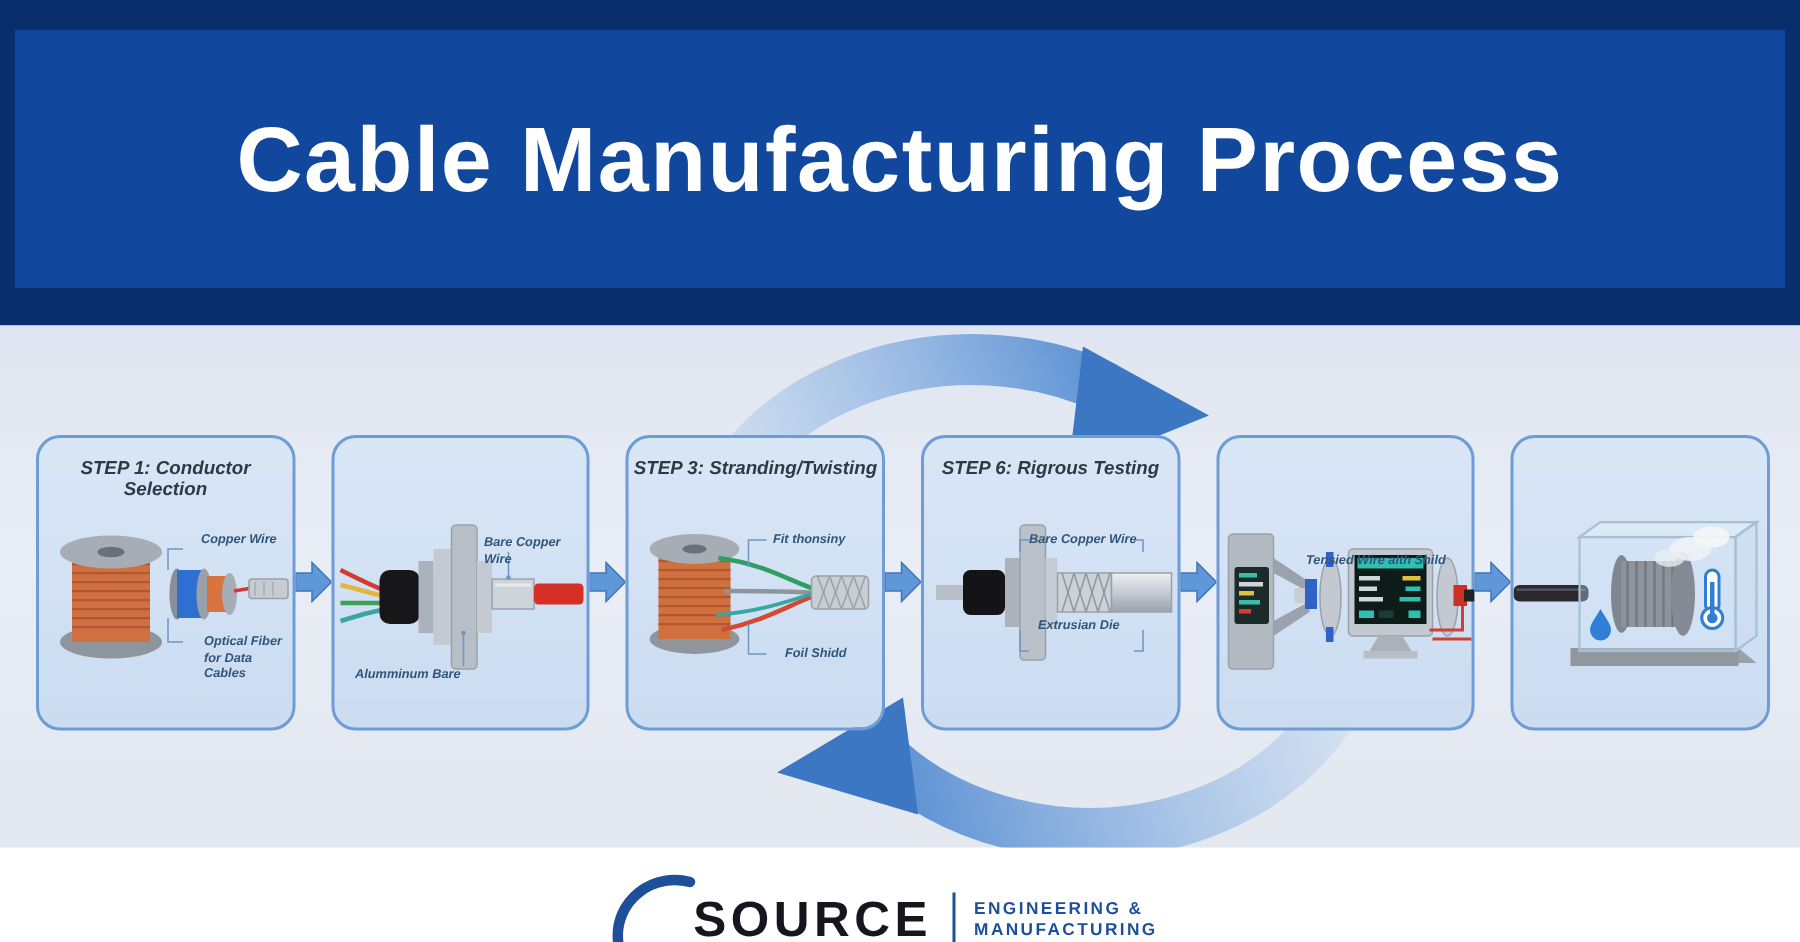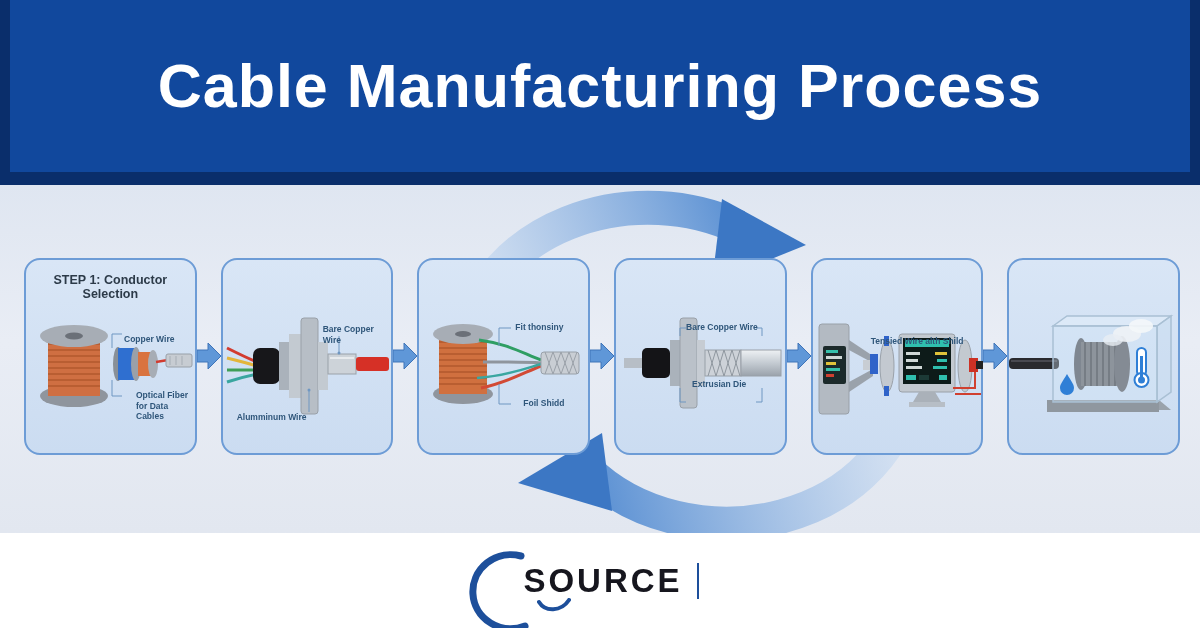--- a/index.html
+++ b/index.html
@@ -1,27 +1,27 @@
 <!DOCTYPE html>
 <html><head>
 <meta charset="utf-8">
 <style>
   * { margin:0; padding:0; box-sizing:border-box; }
   html,body { width:1200px; height:628px; overflow:hidden;
     font-family:"Liberation Sans", sans-serif; background:#fff; }
 
   
-  .header { height:185px; background:#0a2e6b; padding:0 10px 0 10px; }
+  .header { height:217px; background:#0a2e6b; padding:20px 10px 0 10px; }
   .header-inner { height:172px; background:#11489d;
     display:flex; align-items:center; justify-content:center; }
   .main-title { color:#ffffff; font-size:61px; font-weight:700; letter-spacing:1px; }
 
   
   .process { position:relative; height:348px;
-    background:linear-gradient(180deg,#dfe6f1 0%,#e9edf5 45%,#e2e7f0 100%); }
+    background:linear-gradient(180deg,#dfe6f1 0%,#e9edf5 45%,#e2e7f0 100%);font-style:italic; }
   .cycle-svg { position:absolute; left:0; top:0; z-index:0; }
 
   .panels { position:absolute; left:24px; right:20px; top:73px; z-index:1;
     display:flex; justify-content:space-between; align-items:flex-start; }
 
   .panel { position:relative; width:174px; height:197px;
     background:linear-gradient(180deg,#d9e6f6 0%,#cbdcf1 100%);
     border:2px solid #6d9cd6; border-radius:16px; }
   .panel-title { padding-top:13px; text-align:center; font-size:12.5px;
     font-weight:700; color:#2c3a48; }
@@ -104,21 +104,21 @@
 
           <line x1="130" y1="70" x2="142" y2="68" stroke="#d23b2f" stroke-width="2.5"></line>
           <rect x="140" y="62" width="26" height="13" rx="2" fill="#c7ccd2" stroke="#99a0a8"></rect>
           <line x1="144" y1="64" x2="144" y2="73" stroke="#a6adb5"></line>
           <line x1="150" y1="64" x2="150" y2="73" stroke="#a6adb5"></line>
           <line x1="156" y1="64" x2="156" y2="73" stroke="#a6adb5"></line>
 
           <polyline points="96,42 86,42 86,56" fill="none" stroke="#6f97c2" stroke-width="1"></polyline>
           <polyline points="96,104 86,104 86,88" fill="none" stroke="#6f97c2" stroke-width="1"></polyline>
         </svg>
-        <span class="lbl" style="left:98px; top:30px;margin-top:12px;">Copper Wire</span>
+        <span class="lbl" style="left:108px; top:30px;">Copper Wire</span>
         <span class="lbl" style="left:110px; top:98px;">Optical Fiber
 for Data Cables</span>
       </div>
     </div>
 
     <svg class="flow-arrow" width="24" height="28" viewBox="0 0 24 28">
       <polygon points="0,8 11,8 11,1 24,14 11,27 11,20 0,20" fill="#5f97d8" stroke="#3f74b8" stroke-width="1"></polygon>
     </svg>
 
     <div class="panel">
@@ -140,29 +140,30 @@
           <rect x="105" y="62" width="28" height="20" fill="#cdd3d9" stroke="#9aa1a9"></rect>
           <rect x="133" y="65" width="33" height="14" rx="3" fill="#d63026"></rect>
           <line x1="107" y1="66" x2="131" y2="66" stroke="#e8ebee" stroke-width="2"></line>
 
           <polyline points="116,44 116,60" fill="none" stroke="#6f97c2" stroke-width="1"></polyline>
           <circle cx="116" cy="61" r="1.5" fill="#6f97c2"></circle>
           <polyline points="86,98 86,120" fill="none" stroke="#6f97c2" stroke-width="1"></polyline>
           <circle cx="86" cy="98" r="1.5" fill="#6f97c2"></circle>
         </svg>
         <span class="lbl" style="left:100px; top:32px;">Bare Copper Wire</span>
-        <span class="lbl" style="left:14px; top:120px;">Alumminum Wire</span>
-      </div>
-    </div>
-
-    <svg class="flow-arrow" width="24" height="28" viewBox="0 0 24 28">
-      <polygon points="0,8 11,8 11,1 24,14 11,27 11,20 0,20" fill="#5f97d8" stroke="#3f74b8" stroke-width="1"></polygon>
-    </svg>
-
-    <div class="panel">
+        <span class="lbl" style="left:14px; top:120px;">Alumminum Bare</span>
+      </div>
+    </div>
+
+    <svg class="flow-arrow" width="24" height="28" viewBox="0 0 24 28">
+      <polygon points="0,8 11,8 11,1 24,14 11,27 11,20 0,20" fill="#5f97d8" stroke="#3f74b8" stroke-width="1"></polygon>
+    </svg>
+
+    <div class="panel">
+      <div class="panel-title">STEP 3: Stranding/Twisting</div>
       <div class="illus">
         <svg width="170" height="160" viewBox="0 0 170 160">
 
           <ellipse cx="44" cy="102" rx="30" ry="10" fill="#8f959d"></ellipse>
           <rect x="20" y="44" width="48" height="58" fill="#d0703f"></rect>
           <g stroke="#b2582e" stroke-width="1.5">
             <line x1="20" y1="50" x2="68" y2="50"></line>
               <line x1="20" y1="56" x2="68" y2="56"></line>
             <line x1="20" y1="62" x2="68" y2="62"></line>
               <line x1="20" y1="68" x2="68" y2="68"></line>
@@ -197,20 +198,21 @@
         <span class="lbl" style="left:96px; top:30px;">Fit thonsiny</span>
         <span class="lbl" style="left:104px; top:106px;">Foil Shidd</span>
       </div>
     </div>
 
     <svg class="flow-arrow" width="24" height="28" viewBox="0 0 24 28">
       <polygon points="0,8 11,8 11,1 24,14 11,27 11,20 0,20" fill="#5f97d8" stroke="#3f74b8" stroke-width="1"></polygon>
     </svg>
 
     <div class="panel">
+      <div class="panel-title">STEP 6: Rigrous Testing</div>
       <div class="illus">
         <svg width="170" height="160" viewBox="0 0 170 160">
           <defs>
             <linearGradient id="shiny" x1="0" y1="0" x2="0" y2="1">
               <stop offset="0" stop-color="#eef1f4"></stop>
                 <stop offset="0.5" stop-color="#c4cbd2"></stop>
               <stop offset="1" stop-color="#9aa2ab"></stop>
             </linearGradient>
           </defs>
           <rect x="8" y="66" width="20" height="10" fill="#b7bec6"></rect>
@@ -348,14 +350,18 @@
         <path d="M66 8 A38 37 0 1 0 70 78" fill="none" stroke="#1d4f9b" stroke-width="7" stroke-linecap="round"></path>
       </svg>
     </span>
     <span class="o-swoosh">
       <svg width="34" height="16" viewBox="0 0 34 16">
         <path d="M2 4 C8 14 24 14 32 2" fill="none" stroke="#1d4f9b" stroke-width="4" stroke-linecap="round"></path>
       </svg>
     </span>
     <span class="brand">SOURCE</span>
     <span class="divider"></span>
+    <span class="tagline">
+      <span>ENGINEERING &amp;</span>
+      <span>MANUFACTURING</span>
+    </span>
   </div>
 </div>
 
 </body></html>

